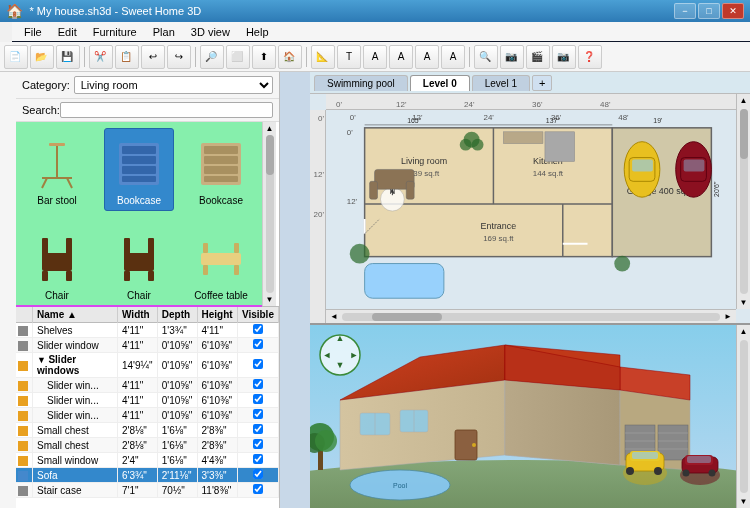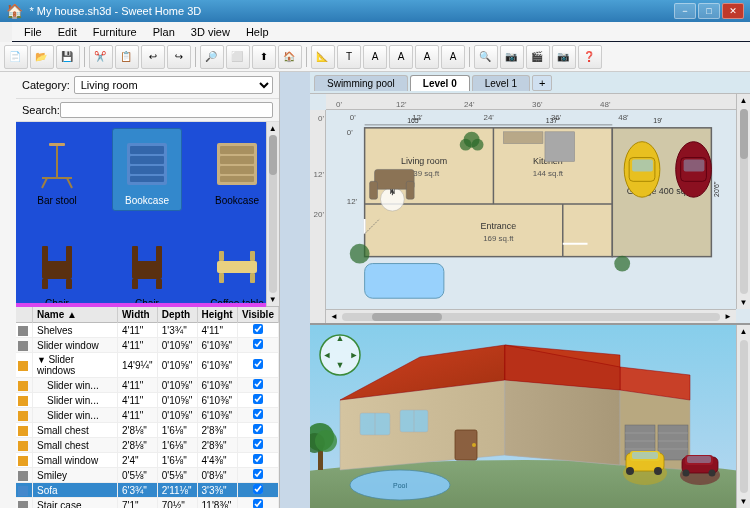--- a/index.html
+++ b/index.html
@@ -116,24 +116,24 @@
       border: 1px solid #aaa;
       border-radius: 2px;
       padding: 1px 4px;
       font-size: 11px;
     }
 
     
     #furniture-grid {
       display: grid;
       grid-template-columns: repeat(3, 1fr);
-      gap: 20px;
+      gap: 12px;
       padding: 6px;
-      background: #1d4ed8;
-      border-bottom: 4px solid #d946ef;
+      background: #86efac;
+      border-bottom: 2px solid #d946ef;
       height: 185px;
       overflow-y: auto;
     }
     .furniture-item {
       display: flex;
       flex-direction: column;
       align-items: center;
       padding: 4px;
       border-radius: 3px;
       cursor: pointer;
@@ -450,21 +450,21 @@
             <tr style="background: rgb(248, 248, 248);">
               <td style="padding: 1px 2px;"><span class="color-swatch" style="background: rgb(136, 136, 136);"></span></td>
               <td style="padding-left: 4px;"><span>Slider window</span></td>
               <td>4'11"</td>
               <td>0'10⅝"</td>
               <td>6'10⅜"</td>
               <td style="text-align: center;"><input type="checkbox" checked="" style=""></td>
             </tr>
             <tr style="background: rgb(255, 255, 255);">
               <td style="padding: 1px 2px;"><span class="color-swatch" style="background: rgb(232, 160, 32);"></span></td>
-              <td style="padding-left: 4px;"><span class="expand-icon">▼ </span><span>Slider windows</span></td>
+              <td style="padding-left: 4px; font-weight: bold;"><span class="expand-icon">▼ </span><span>Slider windows</span></td>
               <td>14'9¼"</td>
               <td>0'10⅝"</td>
               <td>6'10⅜"</td>
               <td style="text-align: center;"><input type="checkbox" checked="" style=""></td>
             </tr>
             <tr style="background: rgb(248, 248, 248);">
               <td style="padding: 1px 2px;"><span class="color-swatch" style="background: rgb(232, 160, 32);"></span></td>
               <td style="padding-left: 14px;"><span>Slider win...</span></td>
               <td>4'11"</td>
               <td>0'10⅝"</td>
@@ -502,28 +502,20 @@
               <td>1'6⅛"</td>
               <td>2'8⅜"</td>
               <td style="text-align: center;"><input type="checkbox" checked="" style=""></td>
             </tr>
             <tr style="background: rgb(255, 255, 255);">
               <td style="padding: 1px 2px;"><span class="color-swatch" style="background: rgb(232, 160, 32);"></span></td>
               <td style="padding-left: 4px;"><span>Small window</span></td>
               <td>2'4"</td>
               <td>1'6⅛"</td>
               <td>4'4⅜"</td>
-              <td style="text-align: center;"><input type="checkbox" checked="" style=""></td>
-            </tr>
-            <tr style="background: rgb(248, 248, 248);">
-              <td style="padding: 1px 2px;"><span class="color-swatch" style="background: rgb(136, 136, 136);"></span></td>
-              <td style="padding-left: 4px;"><span>Smiley</span></td>
-              <td>0'5⅛"</td>
-              <td>0'5⅛"</td>
-              <td>0'8⅛"</td>
               <td style="text-align: center;"><input type="checkbox" checked="" style=""></td>
             </tr>
             <tr class="row-selected" style="background: rgb(51, 136, 204);">
               <td style="padding: 1px 2px;"><span class="color-swatch" style="background: rgb(68, 136, 204);"></span></td>
               <td style="padding-left: 4px;"><span style="color: white;">Sofa</span></td>
               <td style="color: white;">6'3¾"</td>
               <td style="color: white;">2'11⅛"</td>
               <td style="color: white;">3'3⅜"</td>
               <td style="text-align: center;"><input type="checkbox" checked="" style=""></td>
             </tr>

